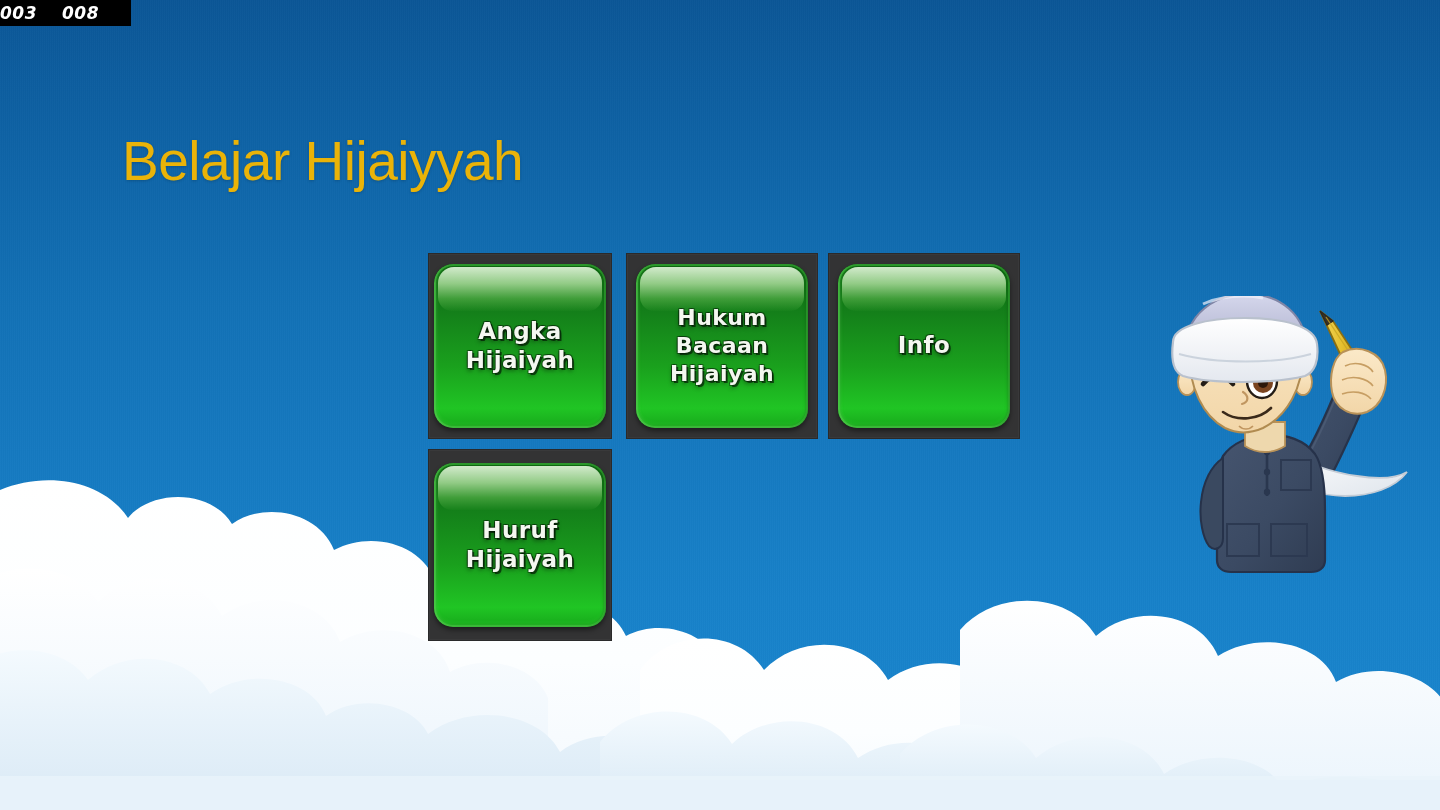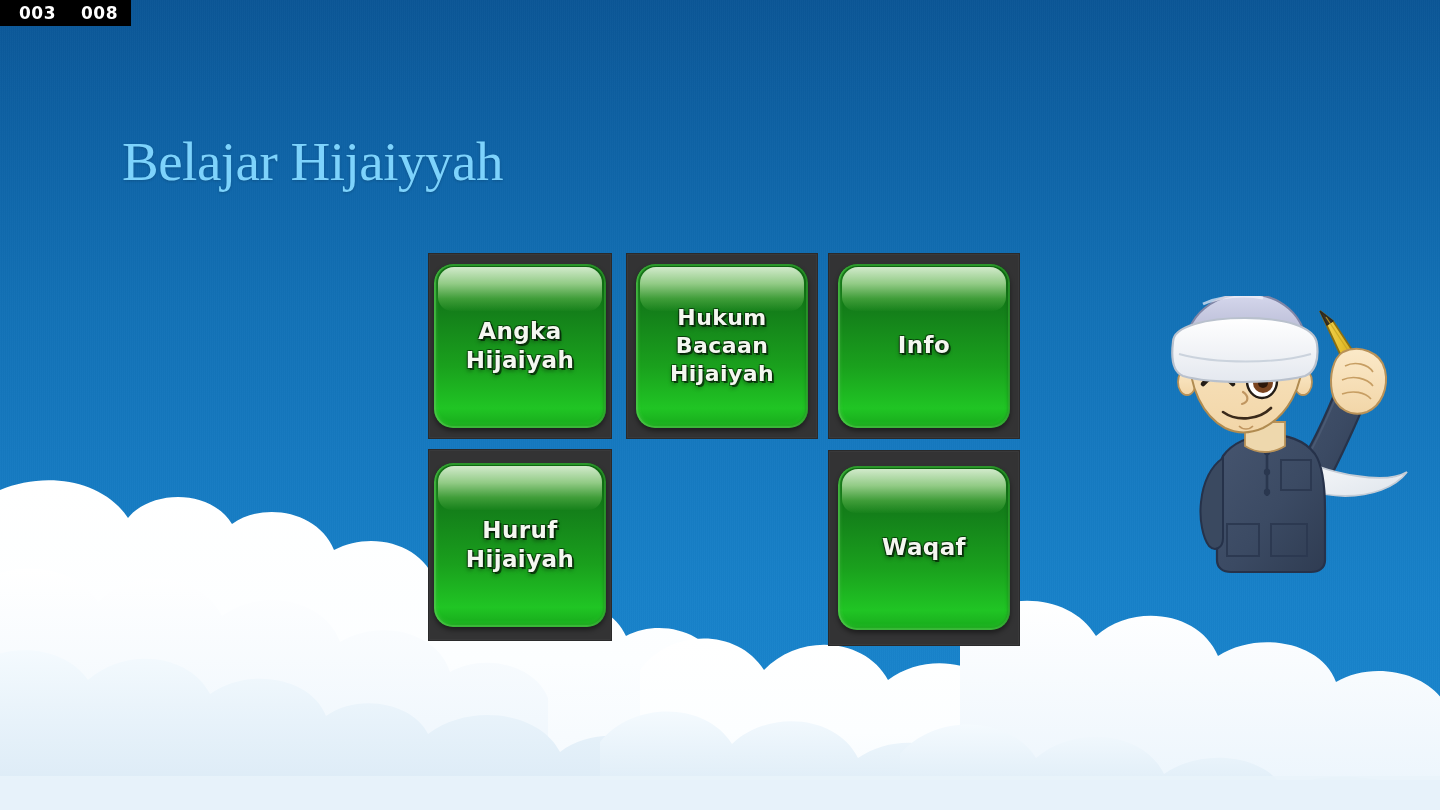--- a/index.html
+++ b/index.html
@@ -48,32 +48,32 @@
     position:absolute; left:0; top:0;
     width:131px; height:26px;
     background:#000;
     display:flex; align-items:center;
     color:#fff;
     font-family:"DejaVu Sans", sans-serif;
     font-size:17px; font-weight:bold;
     letter-spacing:0.5px;
     z-index:60;
   }
-  #fps-bar .num{ width:56px; text-align:right; }
+  #fps-bar .num{ width:56px; text-align:left;font-style:italic; }
   #fps-bar .num.second{ margin-left:6px; }
 
   
   #app-title{
     position:absolute;
     left:122px; top:134px;
-    font-family:Liberation Serif, serif;
+    font-family:Liberation Sans, sans-serif;
     font-weight:300;
     font-size:55px;
     line-height:1;
-    color:#7dd3fc;
+    color:#eab308;
     letter-spacing:-0.5px;
     text-shadow:0 1px 3px rgba(0,0,0,0.18);
     z-index:20;
     white-space:nowrap;
   }
 
   
   #menu-grid{
     position:absolute;
     left:428px; top:253px;
@@ -309,25 +309,20 @@
     </div>
 
     <div class="tile r1 c0">
       <div class="gbtn">
         <span class="label">Huruf
 Hijaiyah</span>
       </div>
     </div>
 
 
-    <div class="tile r1 c2">
-      <div class="gbtn">
-        <span class="label">Waqaf</span>
-      </div>
-    </div>
 
   </div>
 
   <div id="mascot">
     <svg viewBox="0 0 290 305">
       <defs>
         <linearGradient id="skinG" x1="0" y1="0" x2="0" y2="1">
           <stop offset="0%" stop-color="#fbe9c8"></stop>
           <stop offset="100%" stop-color="#f2d6a8"></stop>
         </linearGradient>

